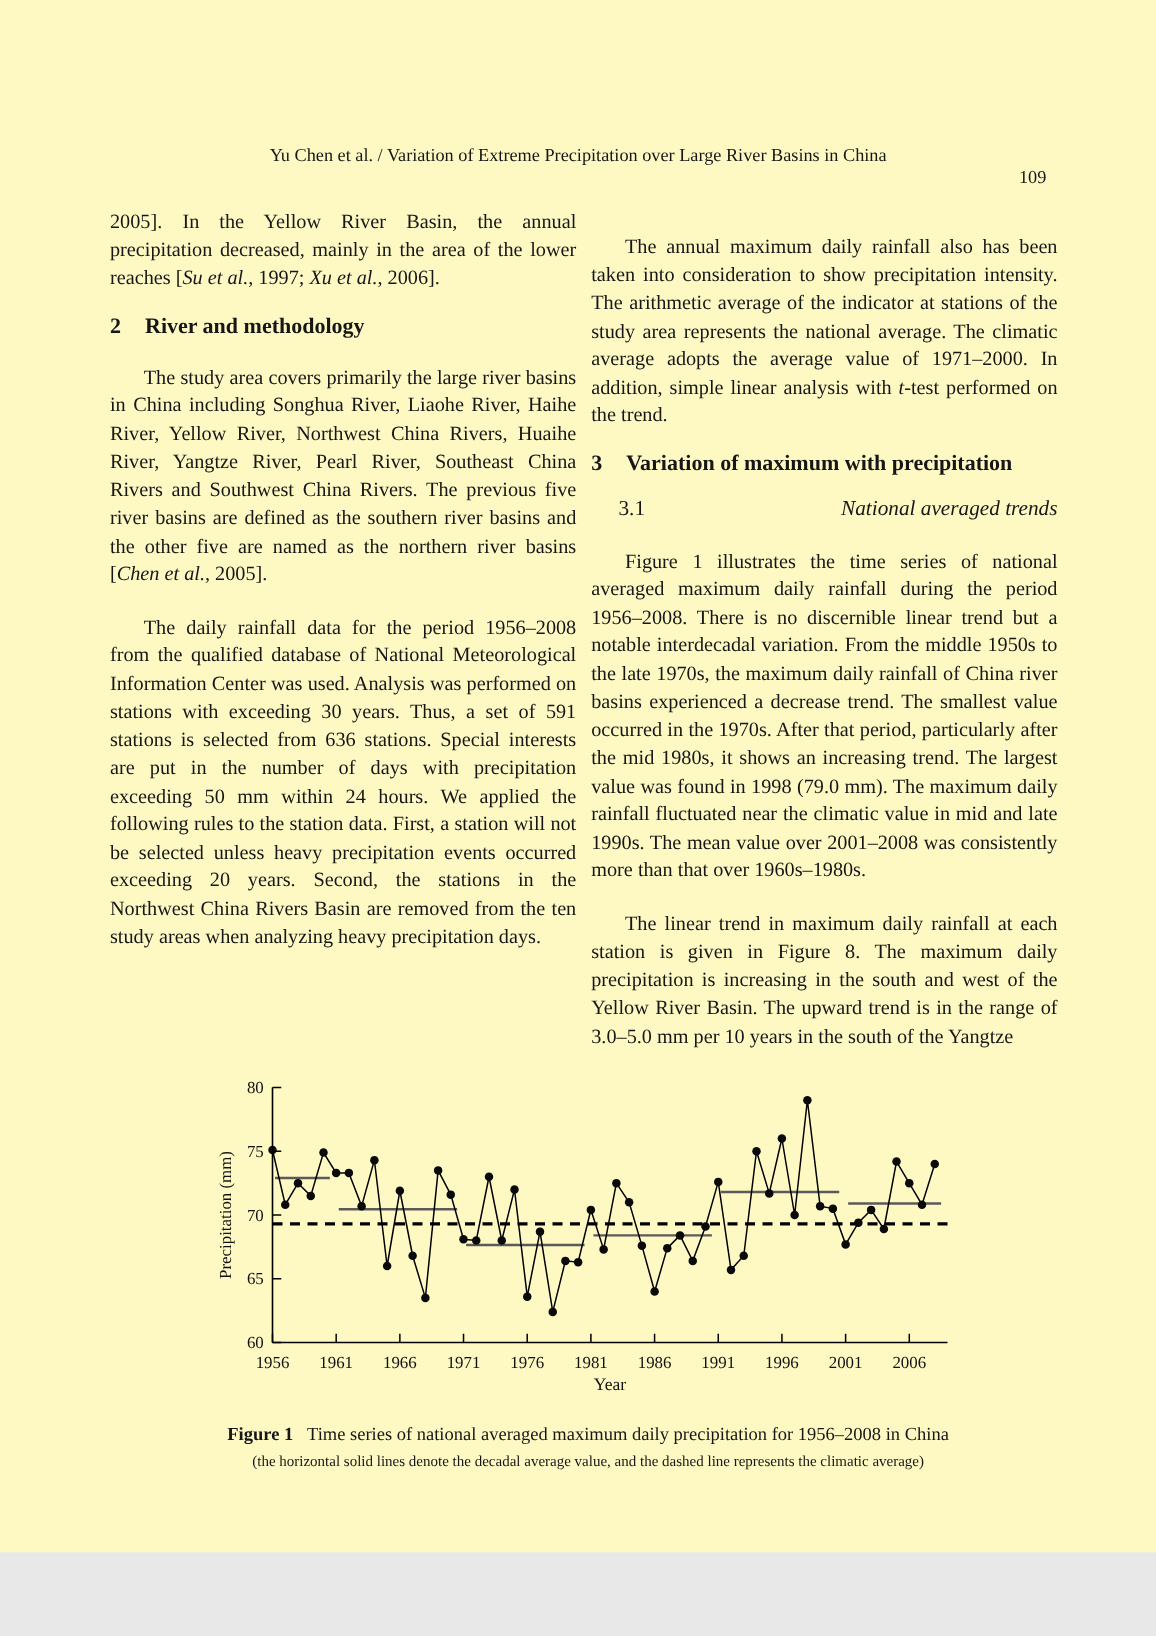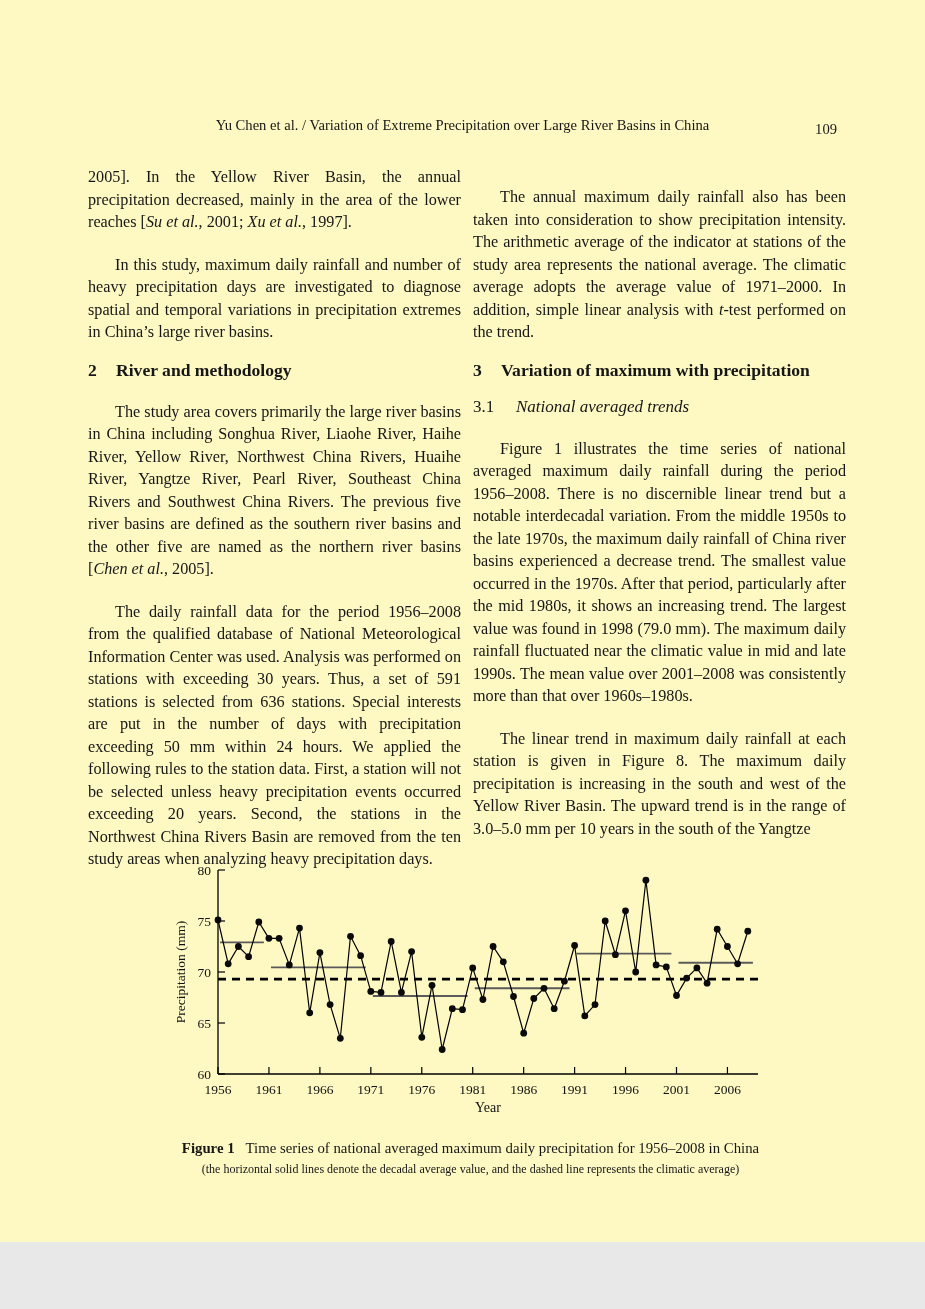--- a/index.html
+++ b/index.html
@@ -14,21 +14,21 @@
   }
   
   .running-header{
     position:absolute;top:117px;left:88px;width:749px;height:20px;
     font-size:14.6px;
   }
   .running-title{
     position:absolute;left:0;right:0;text-align:center;white-space:nowrap;
   }
   .page-number{
-    position:absolute;right:0;top:4px;
+    position:absolute;right:0;top:17px;
   }
   
   .columns{
     position:absolute;top:166px;left:88px;width:758px;
     display:flex;column-gap:12px;
   }
   .col{
     width:373px;
     font-size:16.2px;line-height:22.5px;
     text-align:justify;
@@ -38,21 +38,21 @@
   h2.sec{
     display:flex;column-gap:0;
     font-size:17.6px;line-height:22px;font-weight:bold;
     margin:15px 0 13px 0;text-align:left;
   }
   h2.sec .num{flex:0 0 28px;}
   h2.sec .ttl{flex:1;}
   h3.subsec{
     display:flex;
     font-size:17px;line-height:22px;font-weight:normal;
-    margin:15px 0 13px 0;text-align:left;
+    margin:15px 0 13px 0;text-align:right;
   }
   h3.subsec .num{flex:0 0 43px;}
   h3.subsec .ttl{flex:1;font-style:italic;}
   
   .chart-wrap{
     position:absolute;left:172px;top:861px;width:600px;height:258px;
   }
   .chart-wrap svg{display:block;}
   .fig-caption{
     position:absolute;left:71px;right:55px;top:1138px;
@@ -69,22 +69,21 @@
 <div class="page">
 
   <div class="running-header">
     <div class="running-title">Yu Chen et al. / Variation of Extreme Precipitation over Large River Basins in China</div>
     <div class="page-number">109</div>
   </div>
 
   <div class="columns">
 
     <div class="col">
-      <p><span>2005]. In the Yellow River Basin, the annual precipitation decreased, mainly in the area of the lower reaches [</span><i>Su et al.</i><span>, 2001; </span><i>Xu et al.</i><span>, 1997].</span></p>
-      <p class="indent">In this study, maximum daily rainfall and number of heavy precipitation days are investigated to diagnose spatial and temporal variations in precipitation extremes in China’s large river basins.</p>
+      <p><span>2005]. In the Yellow River Basin, the annual precipitation decreased, mainly in the area of the lower reaches [</span><i>Su et al.</i><span>, 1997; </span><i>Xu et al.</i><span>, 2006].</span></p>
       <h2 class="sec">
         <span class="num">2</span>
         <span class="ttl">River and methodology</span>
       </h2>
       <p class="indent"><span>The study area covers primarily the large river basins in China including Songhua River, Liaohe River, Haihe River, Yellow River, Northwest China Rivers, Huaihe River, Yangtze River, Pearl River, Southeast China Rivers and Southwest China Rivers. The previous five river basins are defined as the southern river basins and the other five are named as the northern river basins [</span><i>Chen et al.</i><span>, 2005].</span></p>
       <p class="indent">The daily rainfall data for the period 1956–2008 from the qualified database of National Meteorological Information Center was used. Analysis was performed on stations with exceeding 30 years. Thus, a set of 591 stations is selected from 636 stations. Special interests are put in the number of days with precipitation exceeding 50 mm within 24 hours. We applied the following rules to the station data. First, a station will not be selected unless heavy precipitation events occurred exceeding 20 years. Second, the stations in the Northwest China Rivers Basin are removed from the ten study areas when analyzing heavy precipitation days.</p>
     </div>
 
     <div class="col">
       <p class="indent"><span>The annual maximum daily rainfall also has been taken into consideration to show precipitation intensity. The arithmetic average of the indicator at stations of the study area represents the national average. The climatic average adopts the average value of 1971–2000. In addition, simple linear analysis with </span><i>t</i><span>-test performed on the trend.</span></p>

